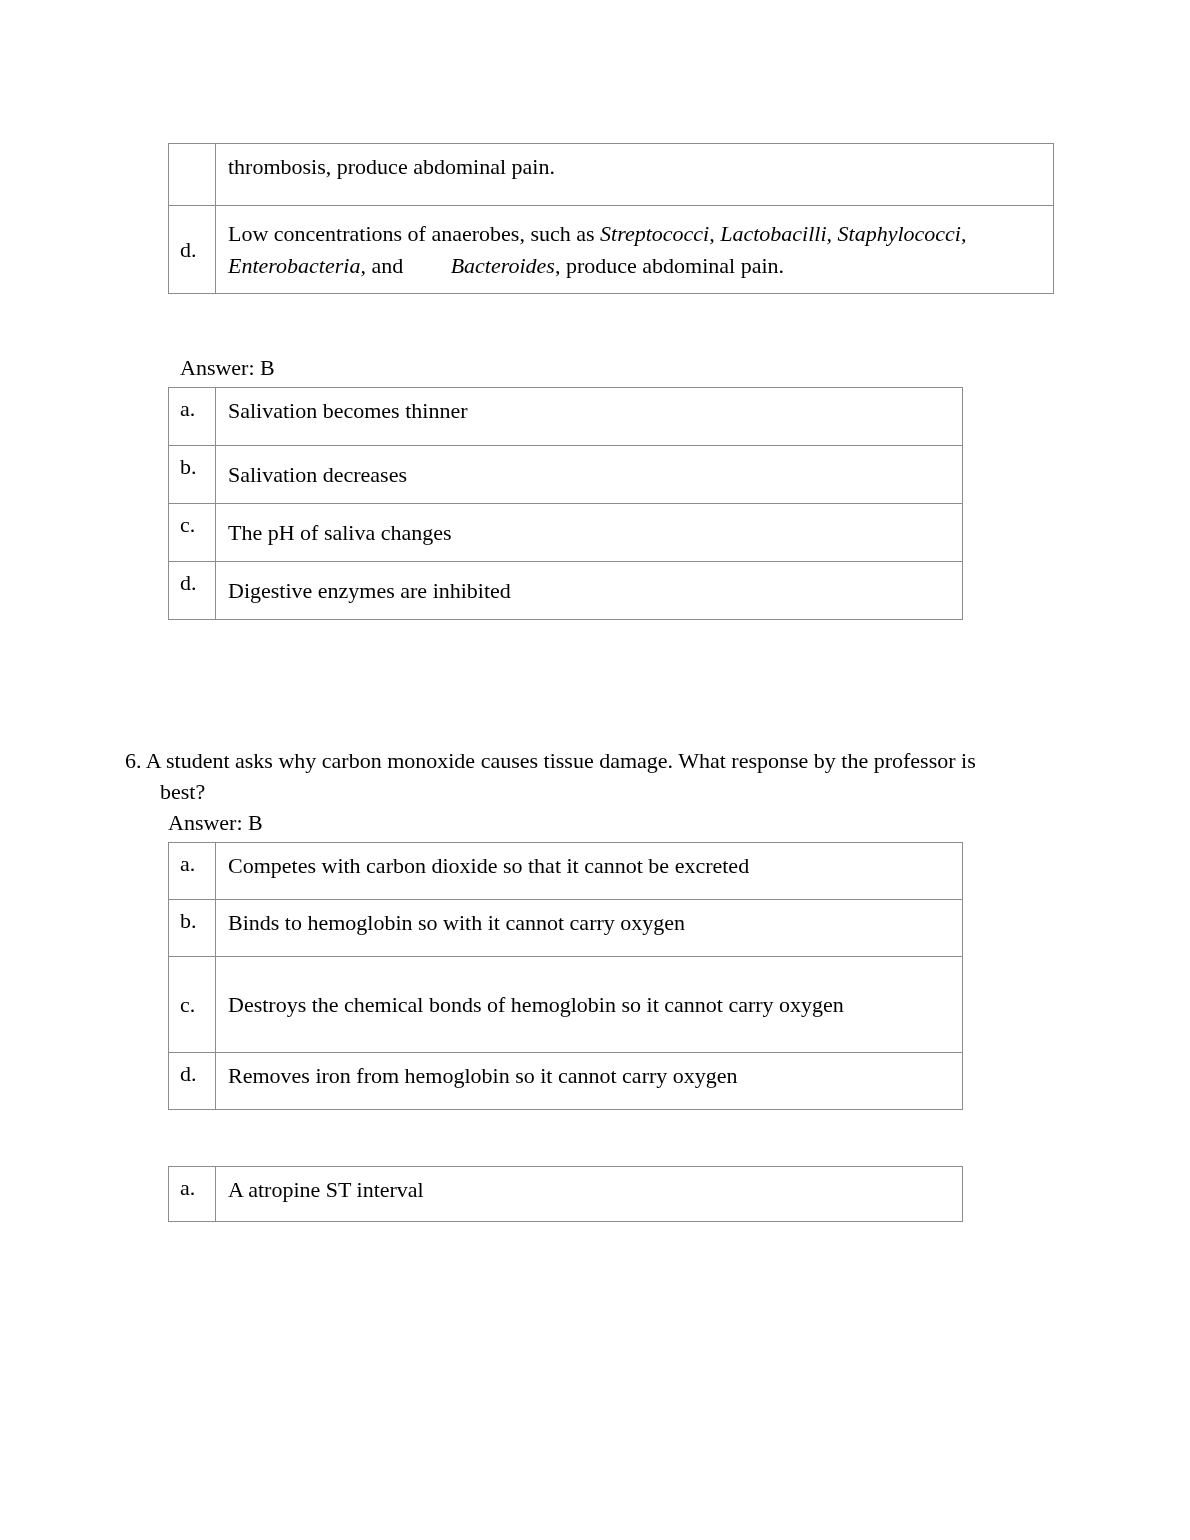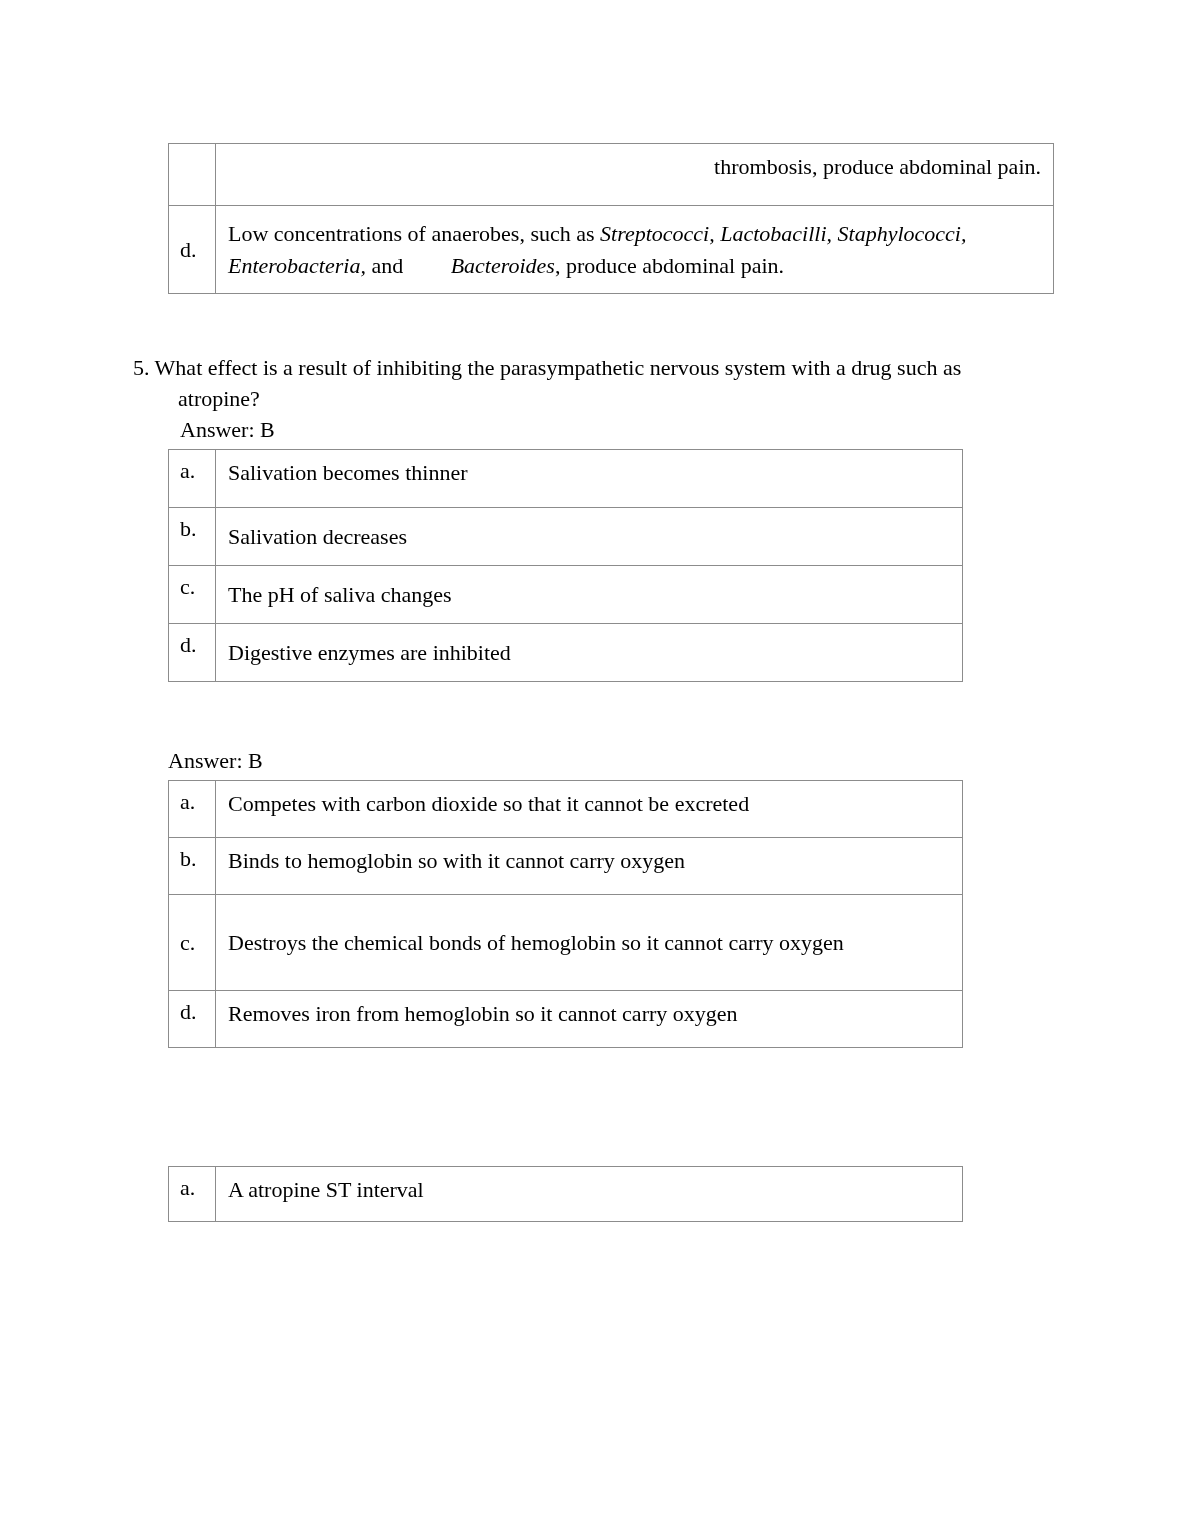--- a/index.html
+++ b/index.html
@@ -35,21 +35,21 @@
   .text-cell {
     vertical-align: middle;
     padding: 4px 12px;
     line-height: 32px;
   }
   .text-cell.vtop { vertical-align: top; padding-top: 7px; }
 
   .top-table { position: absolute; left: 168px; top: 143px; width: 886px; }
   .q-table   { width: 795px; margin-left: 168px; margin-top: 4px; }
 
-  tr.h62 td { height: 62px; text-align: right; }
+  tr.h62 td { height: 62px; }
   tr.h88 td { height: 88px; }
   tr.h58 td { height: 58px; }
   tr.h57 td { height: 57px; }
   tr.h96 td { height: 96px; }
   tr.h55 td { height: 55px; }
 
   .question { position: absolute; left: 0; width: 1190px; }
   .q5 { top: 352px; }
   .q6 { top: 745px; }
   .q7 { top: 1162px; }
@@ -75,21 +75,20 @@
         <td class="text-cell vtop"><span>thrombosis, produce abdominal pain.</span></td>
       </tr>
       <tr class="h88">
         <td class="label-cell vmid">d.</td>
         <td class="text-cell"><span>Low concentrations of anaerobes, such as </span><span style="font-style: italic;">Streptococci, Lactobacilli, Staphylococci, Enterobacteria,</span><span> and </span><span style="font-style: italic; margin-left: 42px;">Bacteroides</span><span>, produce abdominal pain.</span></td>
       </tr>
     </tbody>
   </table>
 
   <section class="question q5">
-    <p class="qtext hang45">5. What effect is a result of inhibiting the parasympathetic nervous system with a drug such as atropine?</p>
     <p class="answer ans180">Answer: B</p>
     <table class="opt-table q-table">
       <tbody>
         <tr class="h58">
           <td class="label-cell">a.</td>
           <td class="text-cell vtop">Salivation becomes thinner</td>
         </tr>
         <tr class="h58">
           <td class="label-cell">b.</td>
           <td class="text-cell">Salivation decreases</td>
@@ -100,20 +99,21 @@
         </tr>
         <tr class="h58">
           <td class="label-cell">d.</td>
           <td class="text-cell">Digestive enzymes are inhibited</td>
         </tr>
       </tbody>
     </table>
   </section>
 
   <section class="question q6">
+    <p class="qtext hang35">6.  A student asks why carbon monoxide causes tissue damage. What response by the professor is best?</p>
     <p class="answer ans168">Answer: B</p>
     <table class="opt-table q-table">
       <tbody>
         <tr class="h57">
           <td class="label-cell">a.</td>
           <td class="text-cell vtop">Competes with carbon dioxide so that it cannot be excreted</td>
         </tr>
         <tr class="h57">
           <td class="label-cell">b.</td>
           <td class="text-cell vtop">Binds to hemoglobin so with it cannot carry oxygen</td>

